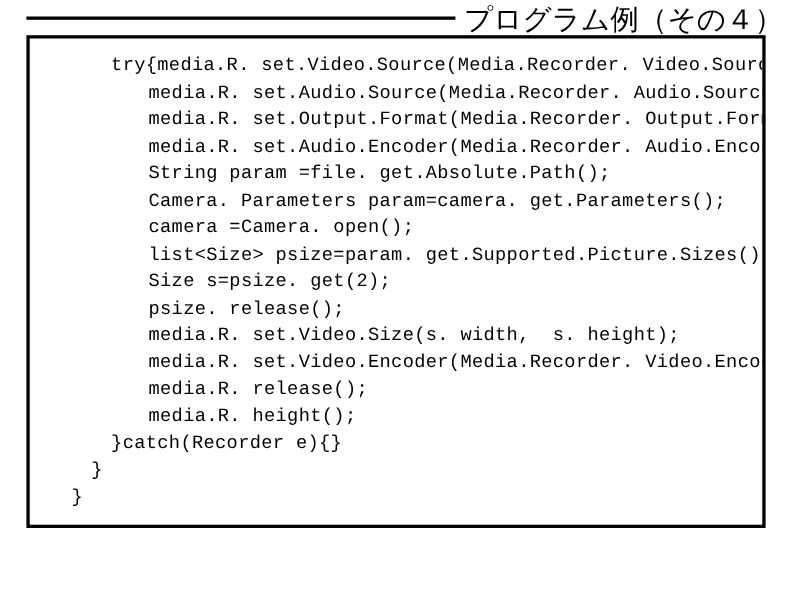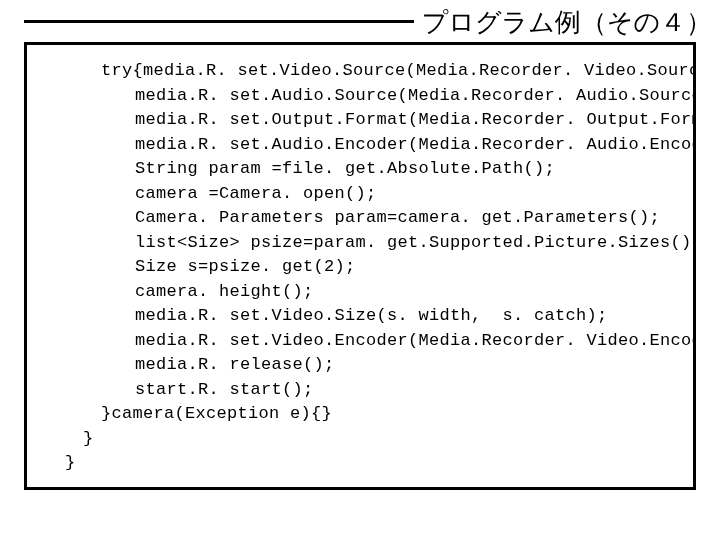--- a/index.html
+++ b/index.html
@@ -7,21 +7,21 @@
     padding: 0;
     width: 720px;
     height: 540px;
     background: #fff;
     font-family: "MS Gothic", "Hiragino Kaku Gothic Pro", monospace;
     overflow: hidden;
   }
   .header {
     display: flex;
     align-items: center;
-    height: 42px;
+    height: 32px;
     position: relative;
   }
   .top-line {
     height: 3px;
     background: #000;
     flex: 1 1 auto;
     margin-left: 24px;
     margin-right: 4px;
   }
   .title {
@@ -59,25 +59,25 @@
   <div class="top-line"></div>
   <div class="title">プログラム例（その４）</div>
 </div>
 
 <div class="code-box">
   <div class="code-line ind3">try{media.R. set.Video.Source(Media.Recorder. Video.Source. CAMERA);</div>
   <div class="code-line ind4">media.R. set.Audio.Source(Media.Recorder. Audio.Source. MIC);</div>
   <div class="code-line ind4">media.R. set.Output.Format(Media.Recorder. Output.Format. THREE_GPP);</div>
   <div class="code-line ind4">media.R. set.Audio.Encoder(Media.Recorder. Audio.Encoder. AMR_NB);</div>
   <div class="code-line ind4">String param =file. get.Absolute.Path();</div>
+  <div class="code-line ind4">Camera. Parameters param=camera. get.Parameters();</div>
   <div class="code-line ind4">camera =Camera. open();</div>
-  <div class="code-line ind4">Camera. Parameters param=camera. get.Parameters();</div>
   <div class="code-line ind4">list&lt;Size&gt; psize=param. get.Supported.Picture.Sizes();</div>
   <div class="code-line ind4">Size s=psize. get(2);</div>
-  <div class="code-line ind4">camera. height();</div>
-  <div class="code-line ind4">media.R. set.Video.Size(s. width,  s. catch);</div>
+  <div class="code-line ind4">psize. release();</div>
+  <div class="code-line ind4">media.R. set.Video.Size(s. width,  s. height);</div>
   <div class="code-line ind4">media.R. set.Video.Encoder(Media.Recorder. Video.Encoder. MPEG_4_SP);</div>
   <div class="code-line ind4">media.R. release();</div>
-  <div class="code-line ind4">start.R. start();</div>
-  <div class="code-line ind3">}camera(Exception e){}</div>
+  <div class="code-line ind4">media.R. height();</div>
+  <div class="code-line ind3">}catch(Recorder e){}</div>
   <div class="code-line ind2">}</div>
   <div class="code-line ind1">}</div>
 </div>
 
 </body></html>

